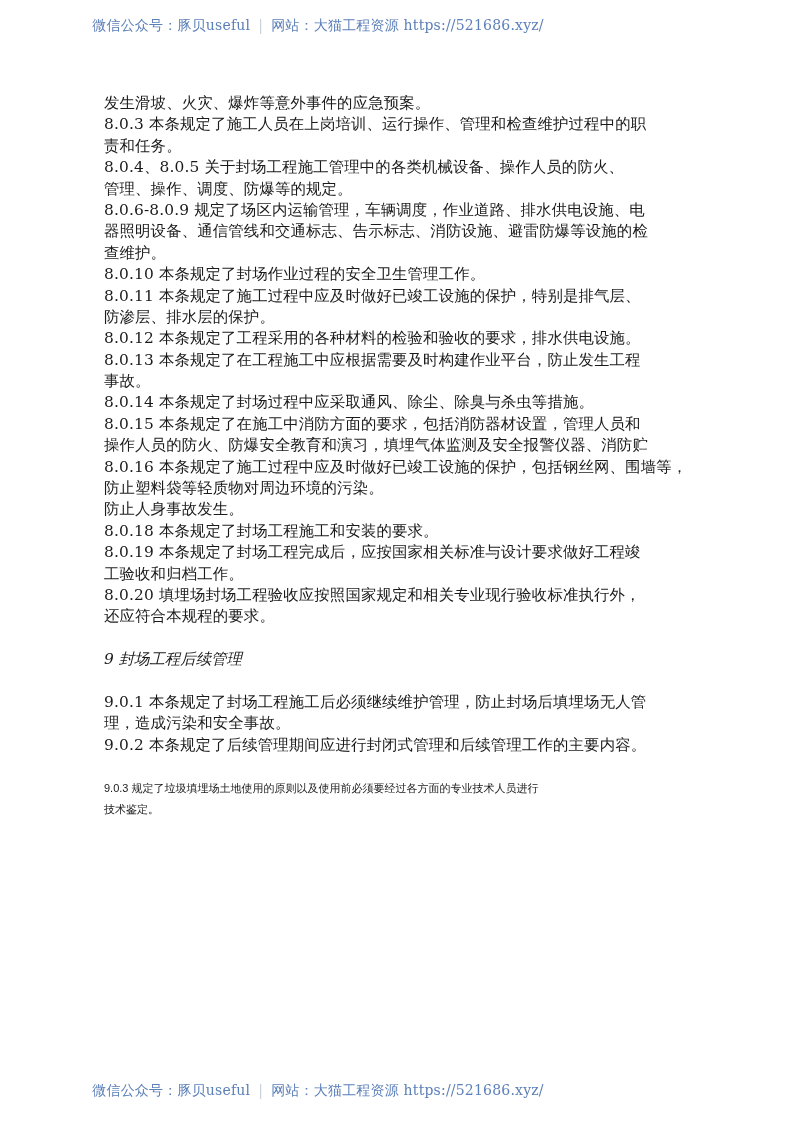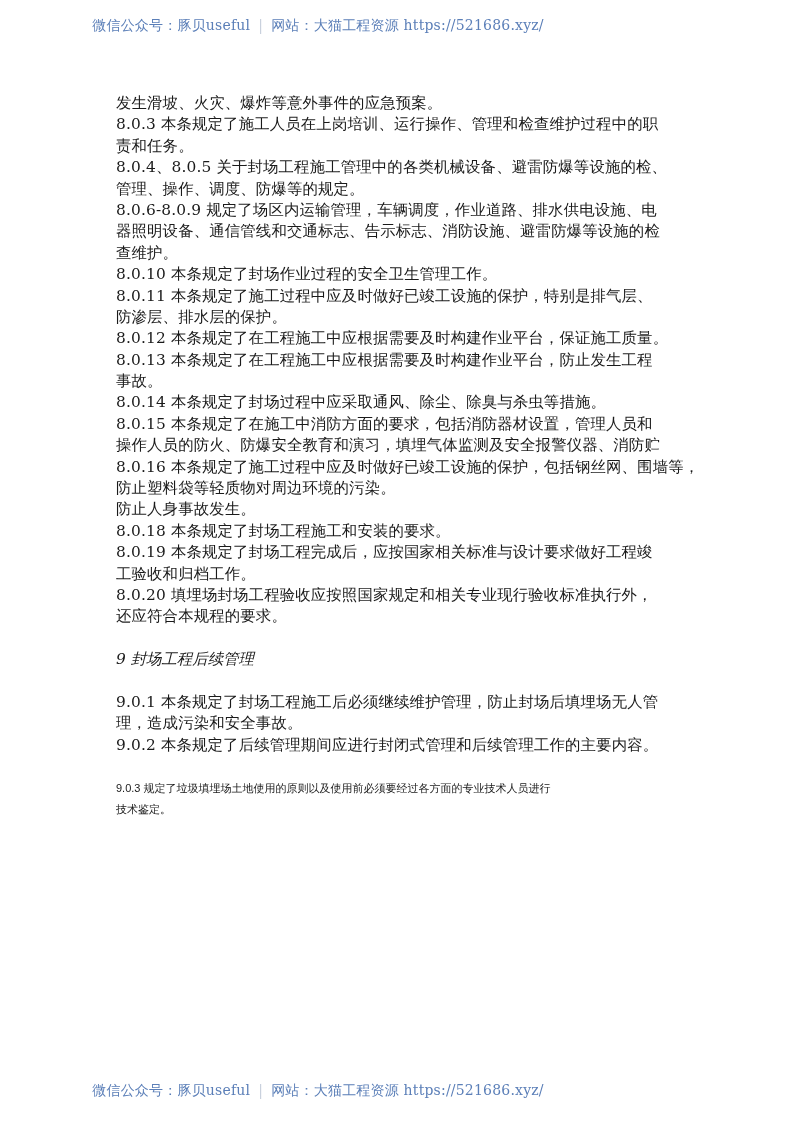--- a/index.html
+++ b/index.html
@@ -3,46 +3,46 @@
 <meta charset="utf-8">
 <style>
   html, body { margin: 0; padding: 0; background: #ffffff; }
   body { width: 800px; height: 1131px; position: relative; overflow: hidden;
          font-family: "DejaVu Serif", "Liberation Serif", serif; color: #1a1a1a; }
   .watermark { position: absolute; left: 0; width: 636px; text-align: center;
                font-size: 14px; color: #5b7fb8; letter-spacing: 0.2px; white-space: nowrap; }
   .watermark .sep { color: #c6cfdc; margin: 0 8px; }
   .wm-top { top: 17px; }
   .wm-bottom { top: 1082px; }
-  .content { position: absolute; left: 116px; top: 93px; width: 580px; }
+  .content { position: absolute; left: 104px; top: 93px; width: 580px; }
   .line { font-size: 15.4px; line-height: 21.4px; height: 21.4px; white-space: nowrap; letter-spacing: 0.15px; }
   .gap { height: 21.4px; }
   .heading { font-size: 15.4px; line-height: 21.4px; height: 21.4px; white-space: nowrap; font-style: italic; }
   .small { font-size: 11px; line-height: 21.4px; height: 21.4px; white-space: nowrap; font-family: Liberation Sans, sans-serif; }
 </style>
 </head>
 <body>
 
 <div class="watermark wm-top">
   <span>微信公众号：豚贝useful</span><span class="sep">|</span><span>网站：大猫工程资源 https://521686.xyz/</span>
 </div>
 
 <div class="content">
   <div class="line">发生滑坡、火灾、爆炸等意外事件的应急预案。</div>
   <div class="line">8.0.3 本条规定了施工人员在上岗培训、运行操作、管理和检查维护过程中的职</div>
   <div class="line">责和任务。</div>
-  <div class="line">8.0.4、8.0.5 关于封场工程施工管理中的各类机械设备、避雷防爆等设施的检、</div>
+  <div class="line">8.0.4、8.0.5 关于封场工程施工管理中的各类机械设备、操作人员的防火、</div>
   <div class="line">管理、操作、调度、防爆等的规定。</div>
   <div class="line">8.0.6-8.0.9 规定了场区内运输管理，车辆调度，作业道路、排水供电设施、电</div>
   <div class="line">器照明设备、通信管线和交通标志、告示标志、消防设施、避雷防爆等设施的检</div>
   <div class="line">查维护。</div>
   <div class="line">8.0.10 本条规定了封场作业过程的安全卫生管理工作。</div>
   <div class="line">8.0.11 本条规定了施工过程中应及时做好已竣工设施的保护，特别是排气层、</div>
   <div class="line">防渗层、排水层的保护。</div>
-  <div class="line">8.0.12 本条规定了在工程施工中应根据需要及时构建作业平台，保证施工质量。</div>
+  <div class="line">8.0.12 本条规定了工程采用的各种材料的检验和验收的要求，排水供电设施。</div>
   <div class="line">8.0.13 本条规定了在工程施工中应根据需要及时构建作业平台，防止发生工程</div>
   <div class="line">事故。</div>
   <div class="line">8.0.14 本条规定了封场过程中应采取通风、除尘、除臭与杀虫等措施。</div>
   <div class="line">8.0.15 本条规定了在施工中消防方面的要求，包括消防器材设置，管理人员和</div>
   <div class="line">操作人员的防火、防爆安全教育和演习，填埋气体监测及安全报警仪器、消防贮</div>
   <div class="line">8.0.16 本条规定了施工过程中应及时做好已竣工设施的保护，包括钢丝网、围墙等，</div>
   <div class="line">防止塑料袋等轻质物对周边环境的污染。</div>
   <div class="line">防止人身事故发生。</div>
   <div class="line">8.0.18 本条规定了封场工程施工和安装的要求。</div>
   <div class="line">8.0.19 本条规定了封场工程完成后，应按国家相关标准与设计要求做好工程竣</div>

